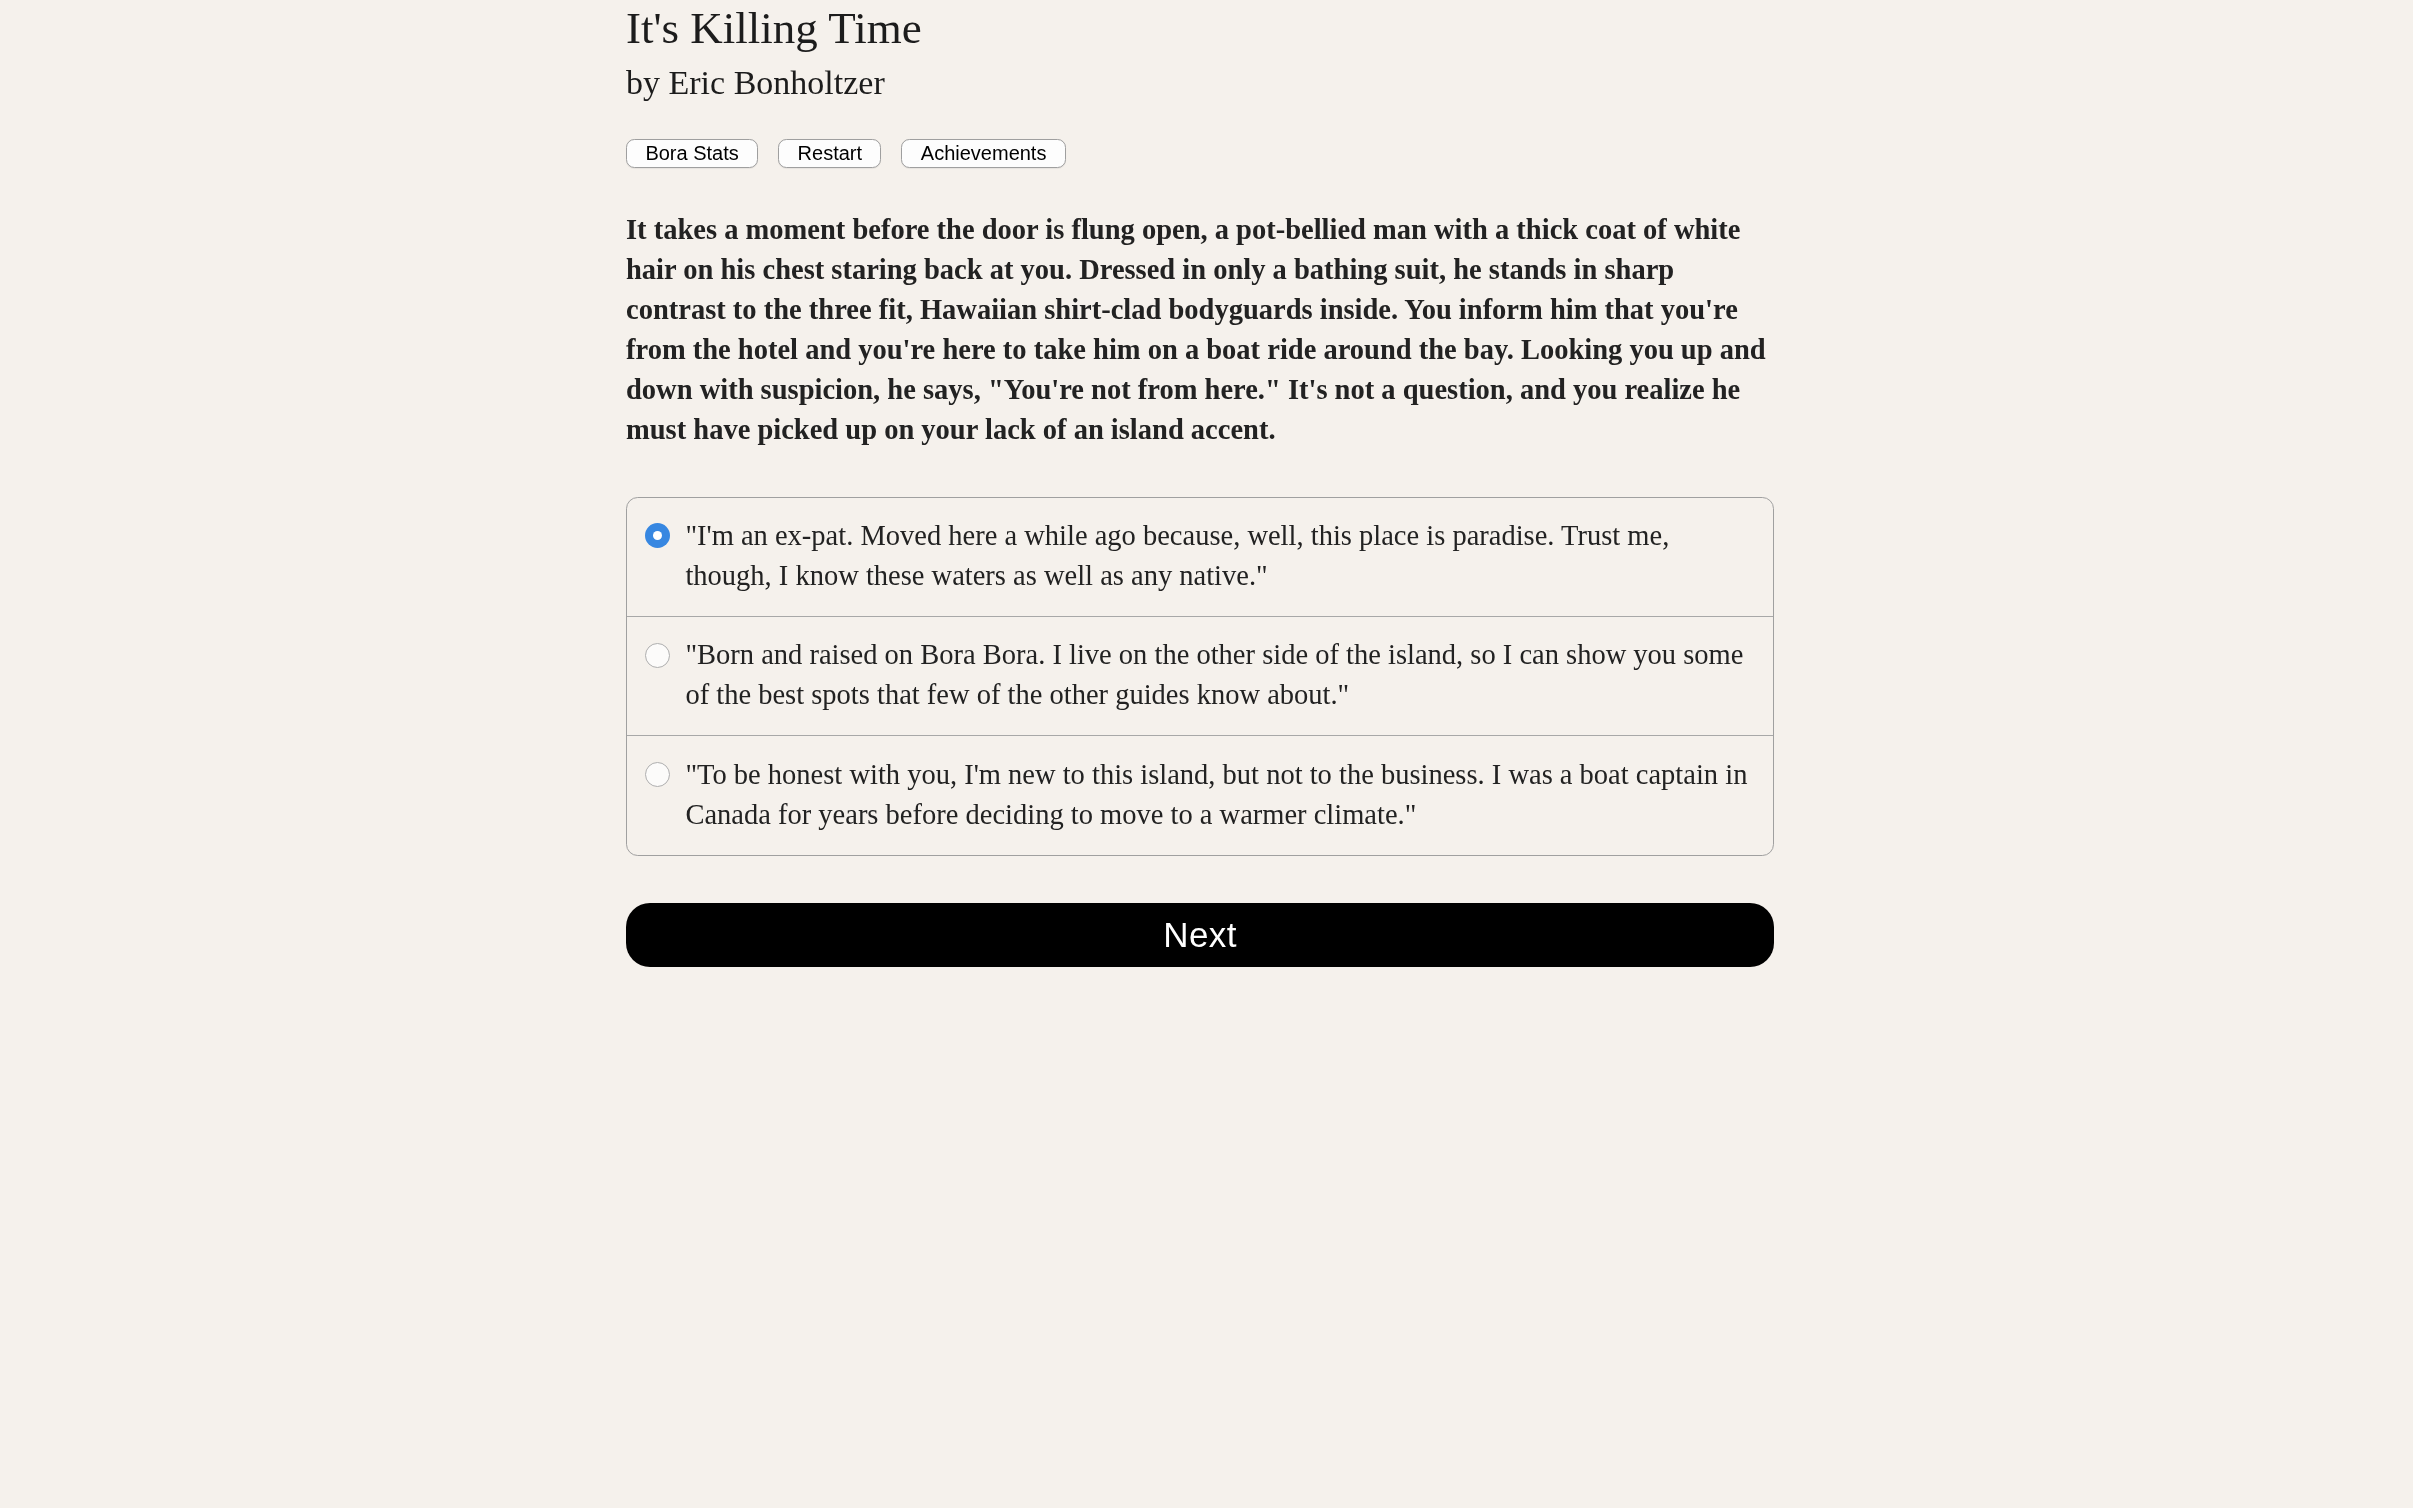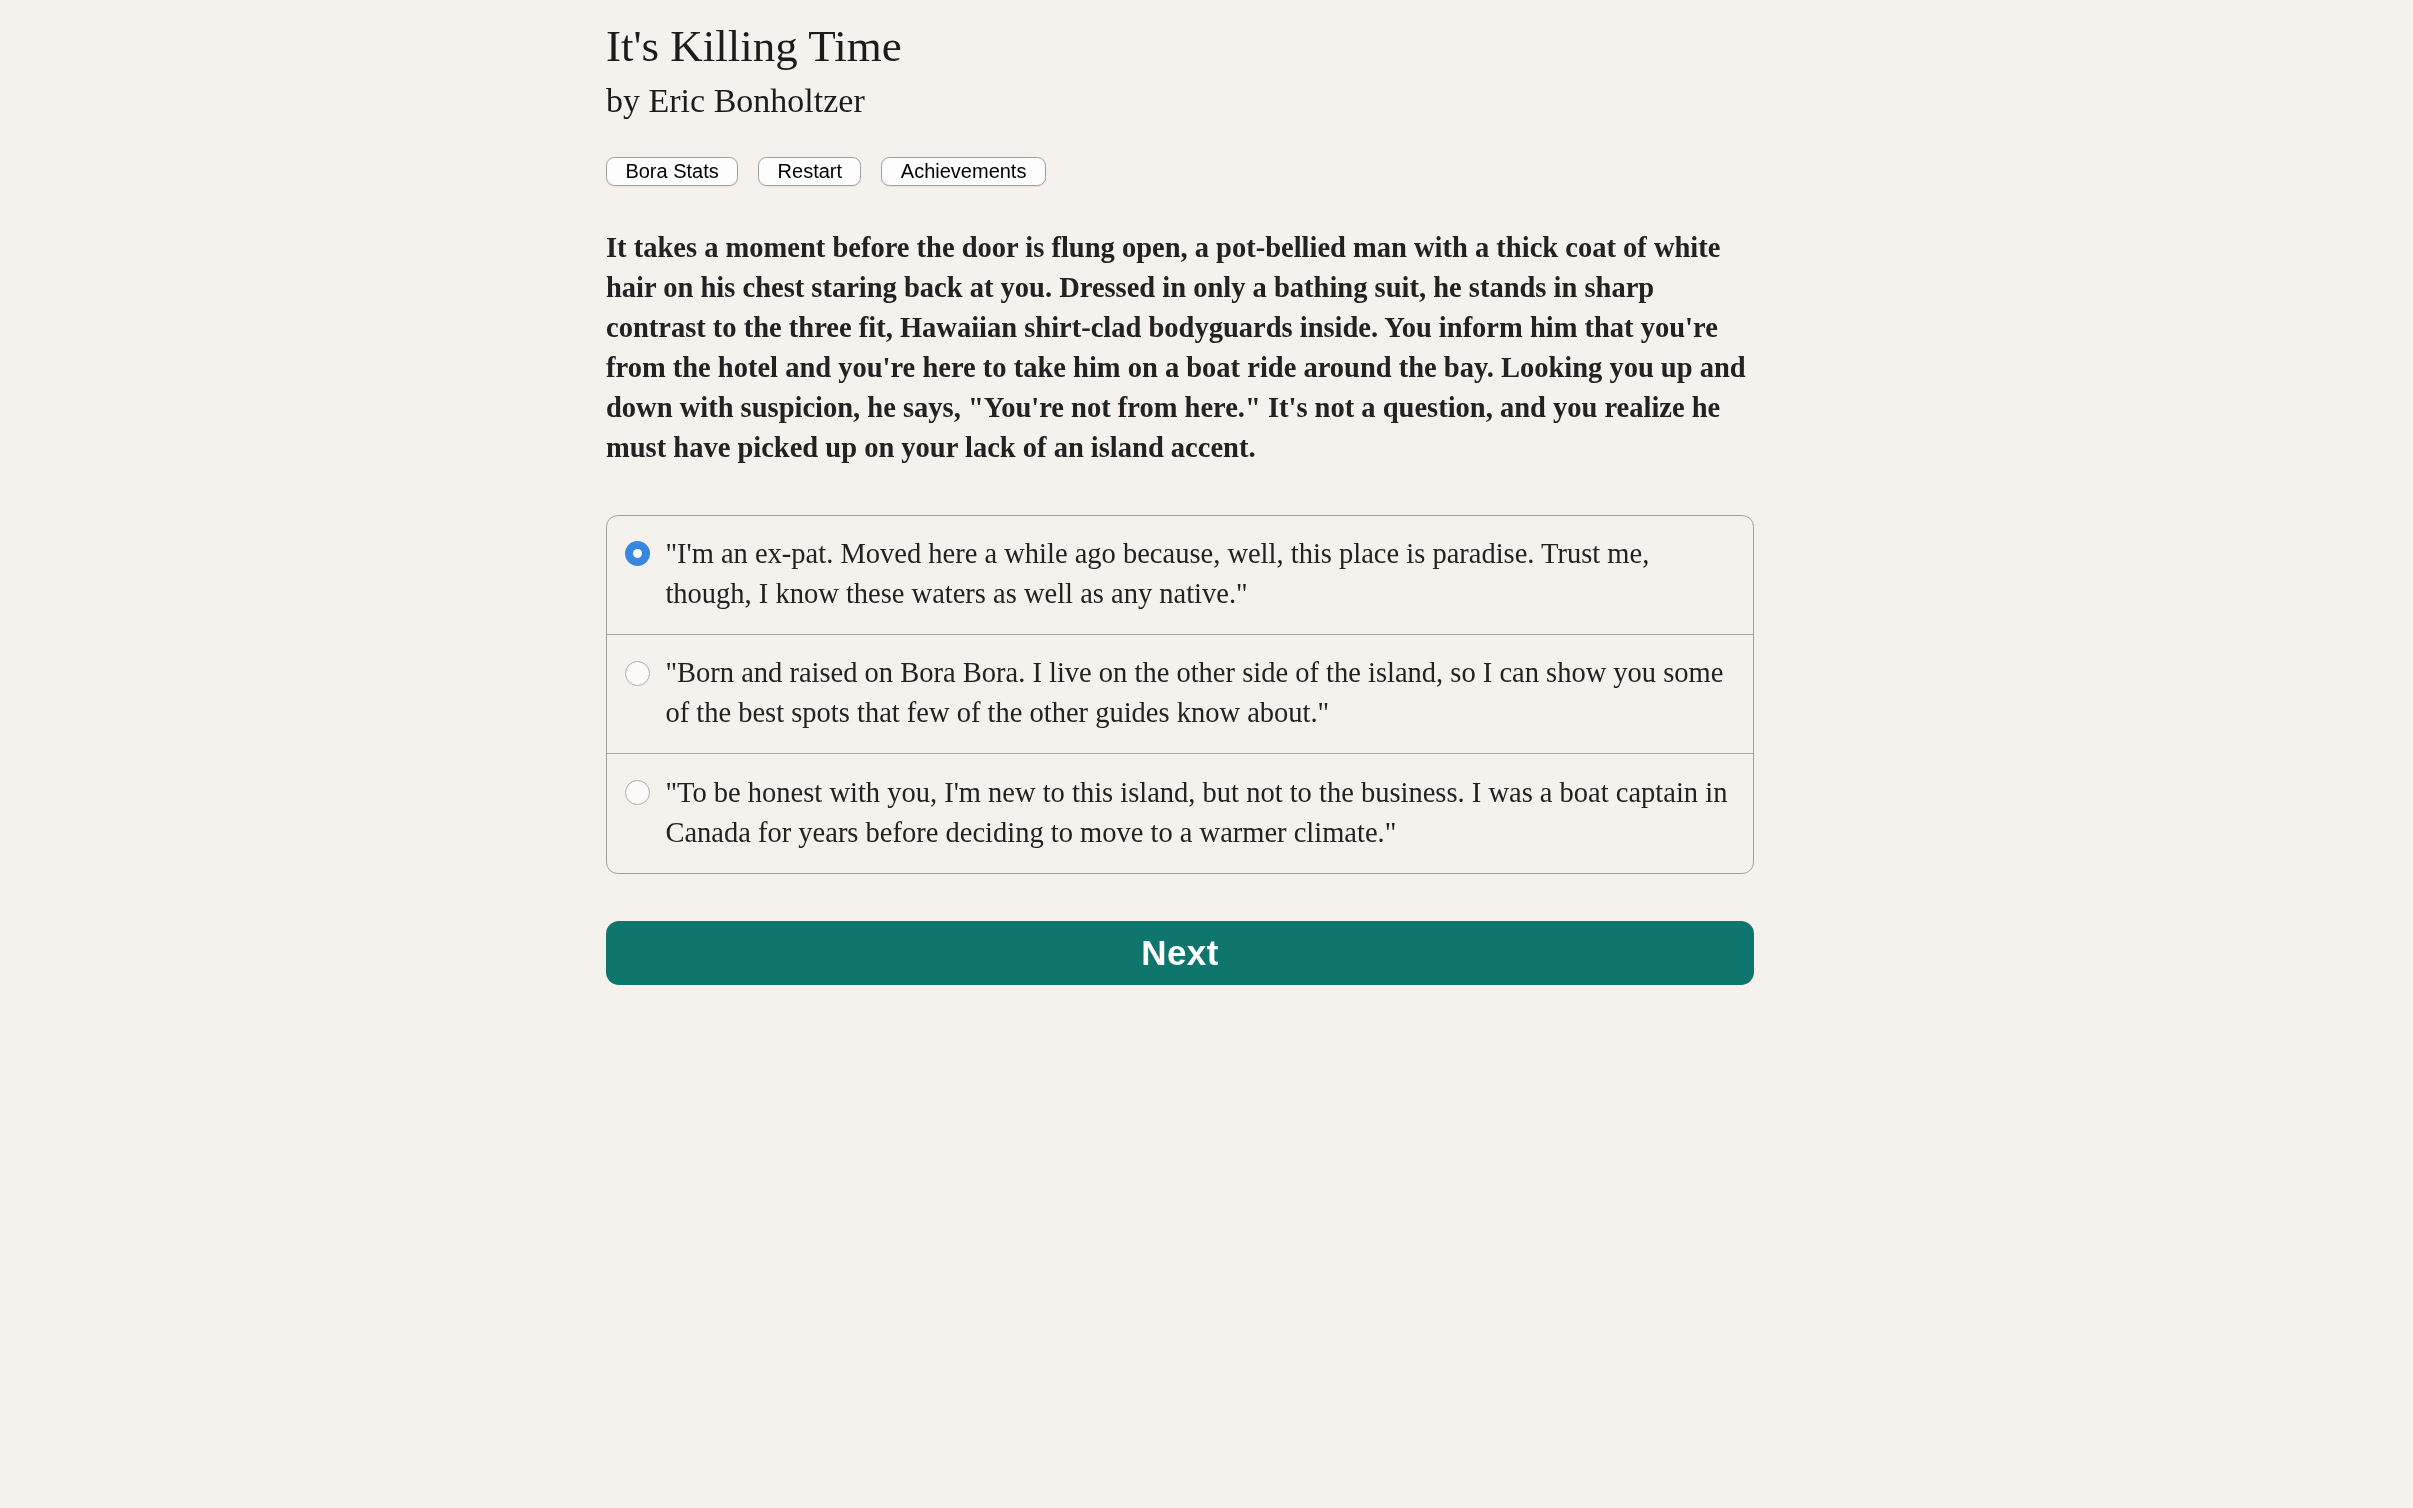--- a/index.html
+++ b/index.html
@@ -9,24 +9,24 @@
   body {
     width: 2413px;
     height: 1508px;
     background: #f5f1ec;
     font-family: "Liberation Serif", "DejaVu Serif", serif;
     color: #1d1d1d;
     overflow: hidden;
   }
   .content {
     position: absolute;
-    left: 606px;
+    left: 626px;
     top: 0;
     width: 1148px;
-    padding-top: 20px;
+    padding-top: 2px;
   }
   h1.game-title {
     margin: 0;
     font-size: 45px;
     font-weight: 400;
     line-height: 52px;
     color: #1c1c1c;
   }
   .byline {
     margin-top: 8px;
@@ -104,27 +104,27 @@
   }
   .choice-text {
     font-size: 28.5px;
     line-height: 40px;
     color: #222;
   }
   .next-button {
     margin-top: 47px;
     width: 100%;
     height: 64px;
-    background: #0f766e;
+    background: #000000;
     border: none;
-    border-radius: 13px;
+    border-radius: 24px;
     color: #ffffff;
     font-family: "Liberation Sans", sans-serif;
     font-size: 35px;
-    font-weight: 700;
+    font-weight: 400;
     letter-spacing: 0.4px;
     display: flex;
     align-items: center;
     justify-content: center;
     cursor: pointer;
   }
 </style>
 </head>
 <body>
 

